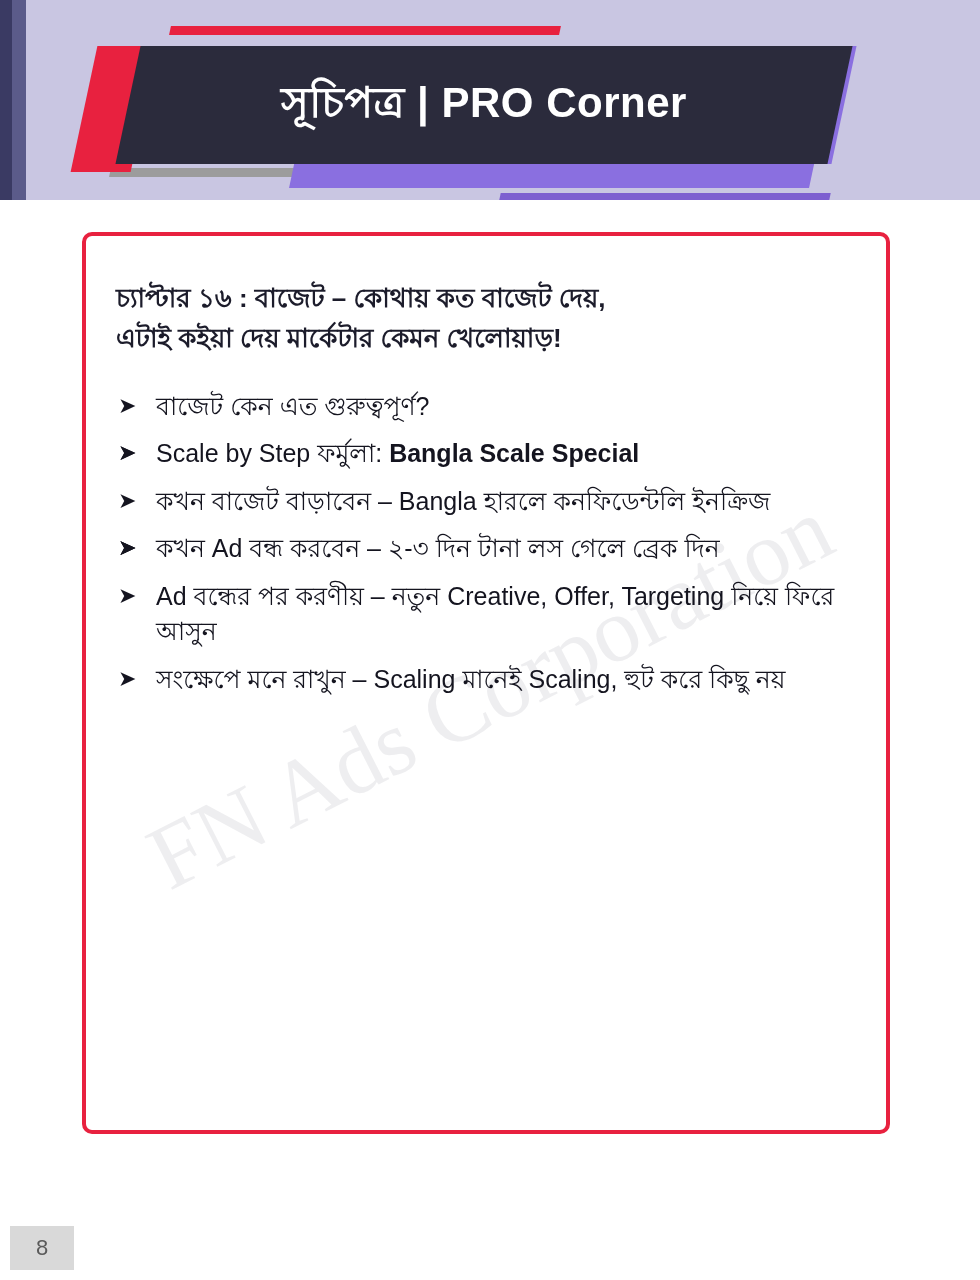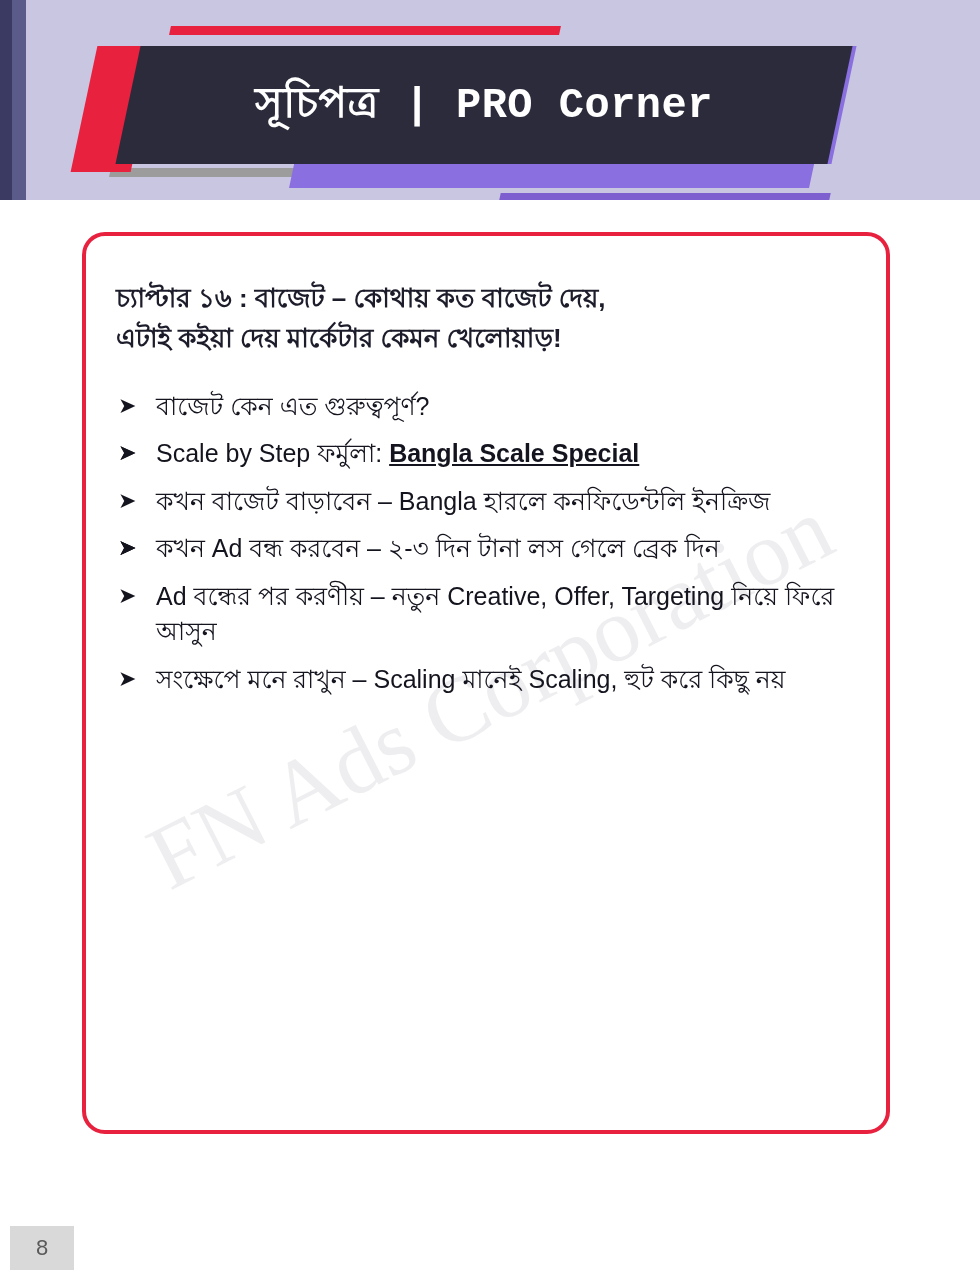--- a/index.html
+++ b/index.html
@@ -89,21 +89,20 @@
     left: 128px; top: 46px;
     width: 712px; height: 118px;
     display: flex;
     align-items: center;
     justify-content: center;
     color: #ffffff;
     font-size: 42px;
     font-weight: bold;
     letter-spacing: 0.5px;
     white-space: nowrap;
-    font-family: Liberation Mono, monospace;
   }
 
   
   .watermark {
     position: absolute;
     left: 40px;
     top: 640px;
     width: 900px;
     text-align: center;
     font-size: 92px;
@@ -116,21 +115,21 @@
   }
 
   
   .card {
     position: absolute;
     left: 82px;
     top: 232px;
     width: 808px;
     height: 902px;
     border: 4px solid #e8213f;
-    border-radius: 23px;
+    border-radius: 10px;
     background: transparent;
     box-sizing: border-box;
     padding: 42px 34px 20px 30px;
   }
   .chapter-title {
     font-size: 26px;
     font-weight: bold;
     color: #1c1c2b;
     line-height: 1.55;
     margin: 0 0 30px 0;
@@ -150,21 +149,21 @@
     line-height: 1.42;
     color: #14141f;
   }
   ul.bullets li .arrow {
     position: absolute;
     left: 2px;
     top: 1px;
     color: #14141f;
     font-size: 22px;
   }
-  ul.bullets li b { font-weight: bold; text-decoration: underline; }
+  ul.bullets li b { font-weight: bold; }
 
   
   .page-number {
     position: absolute;
     left: 10px;
     bottom: 10px;
     width: 64px;
     height: 44px;
     background: #d9d9d9;
     color: #5a5a5a;

